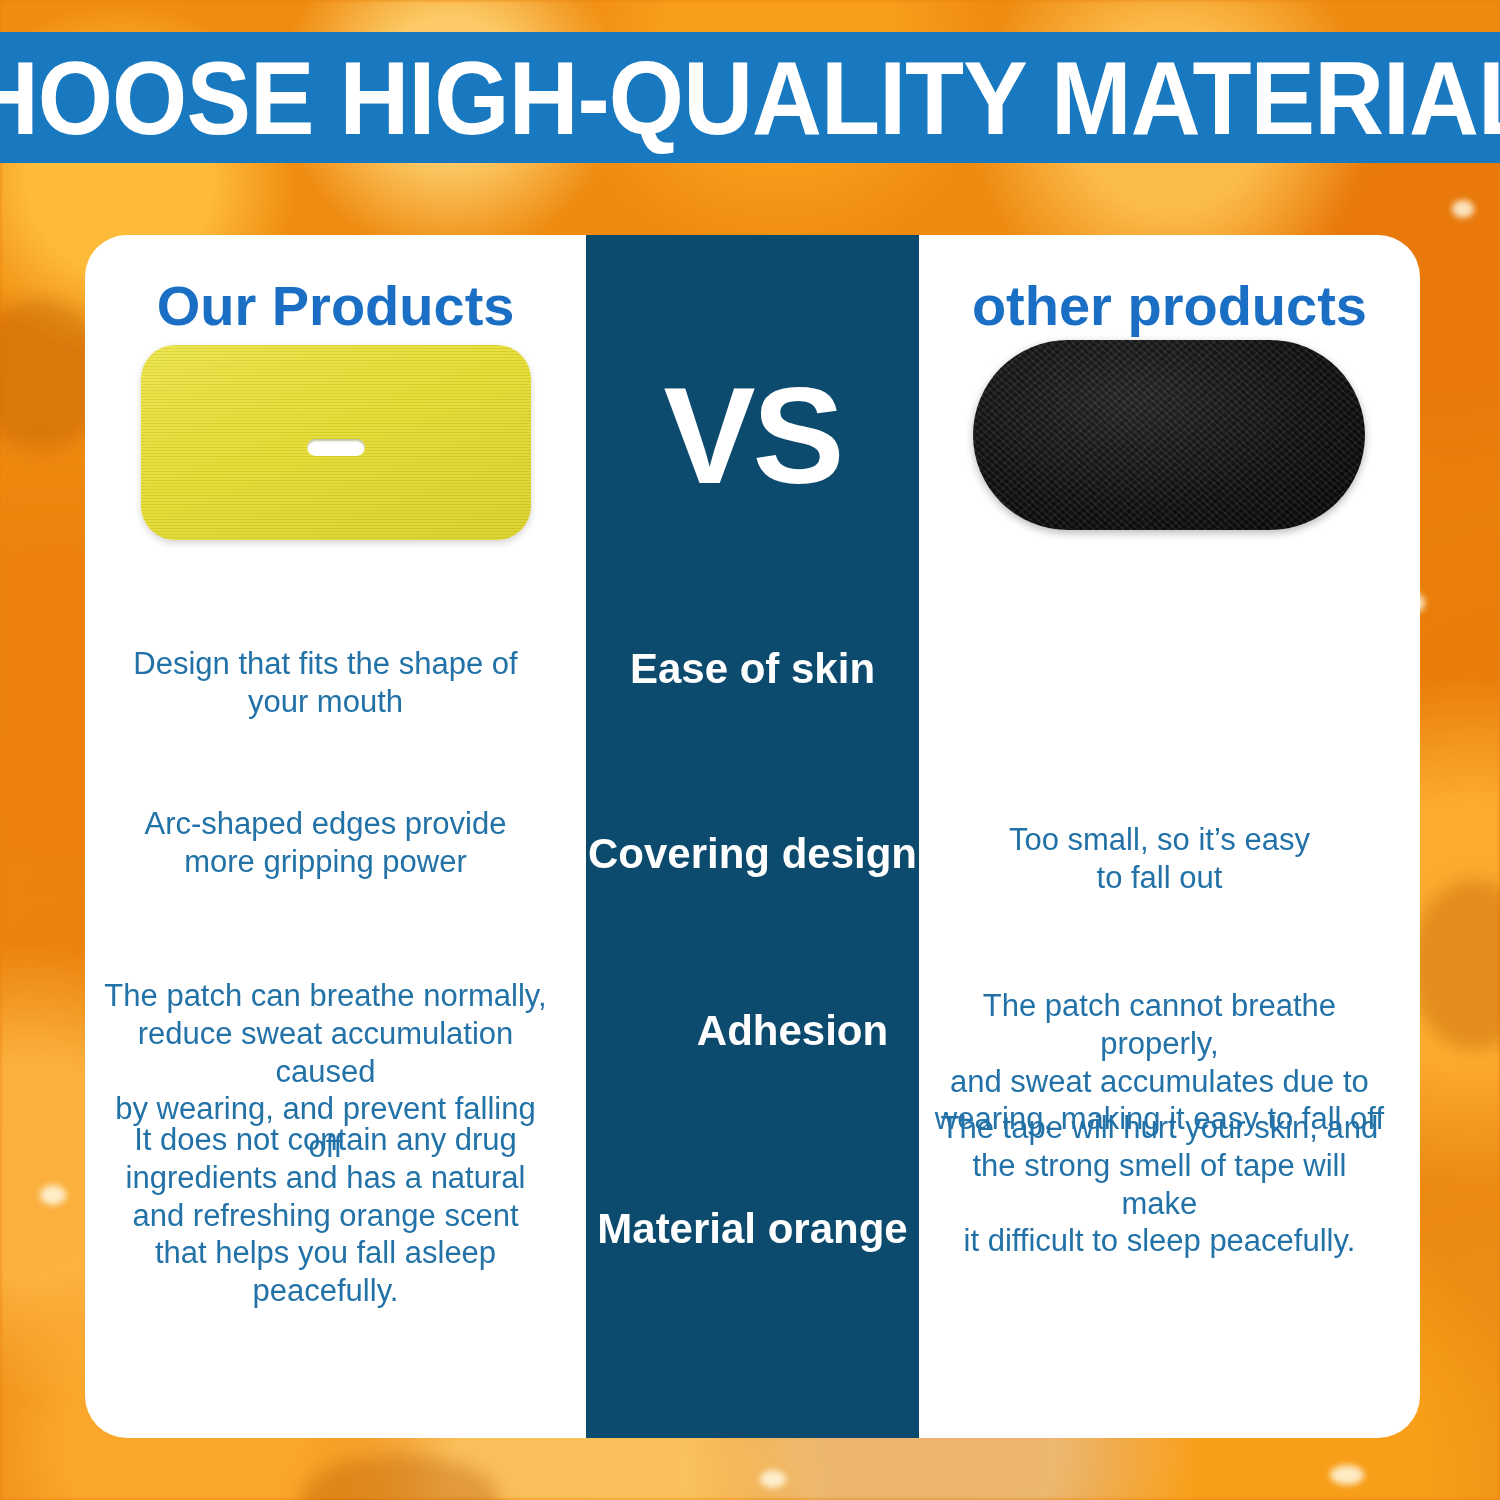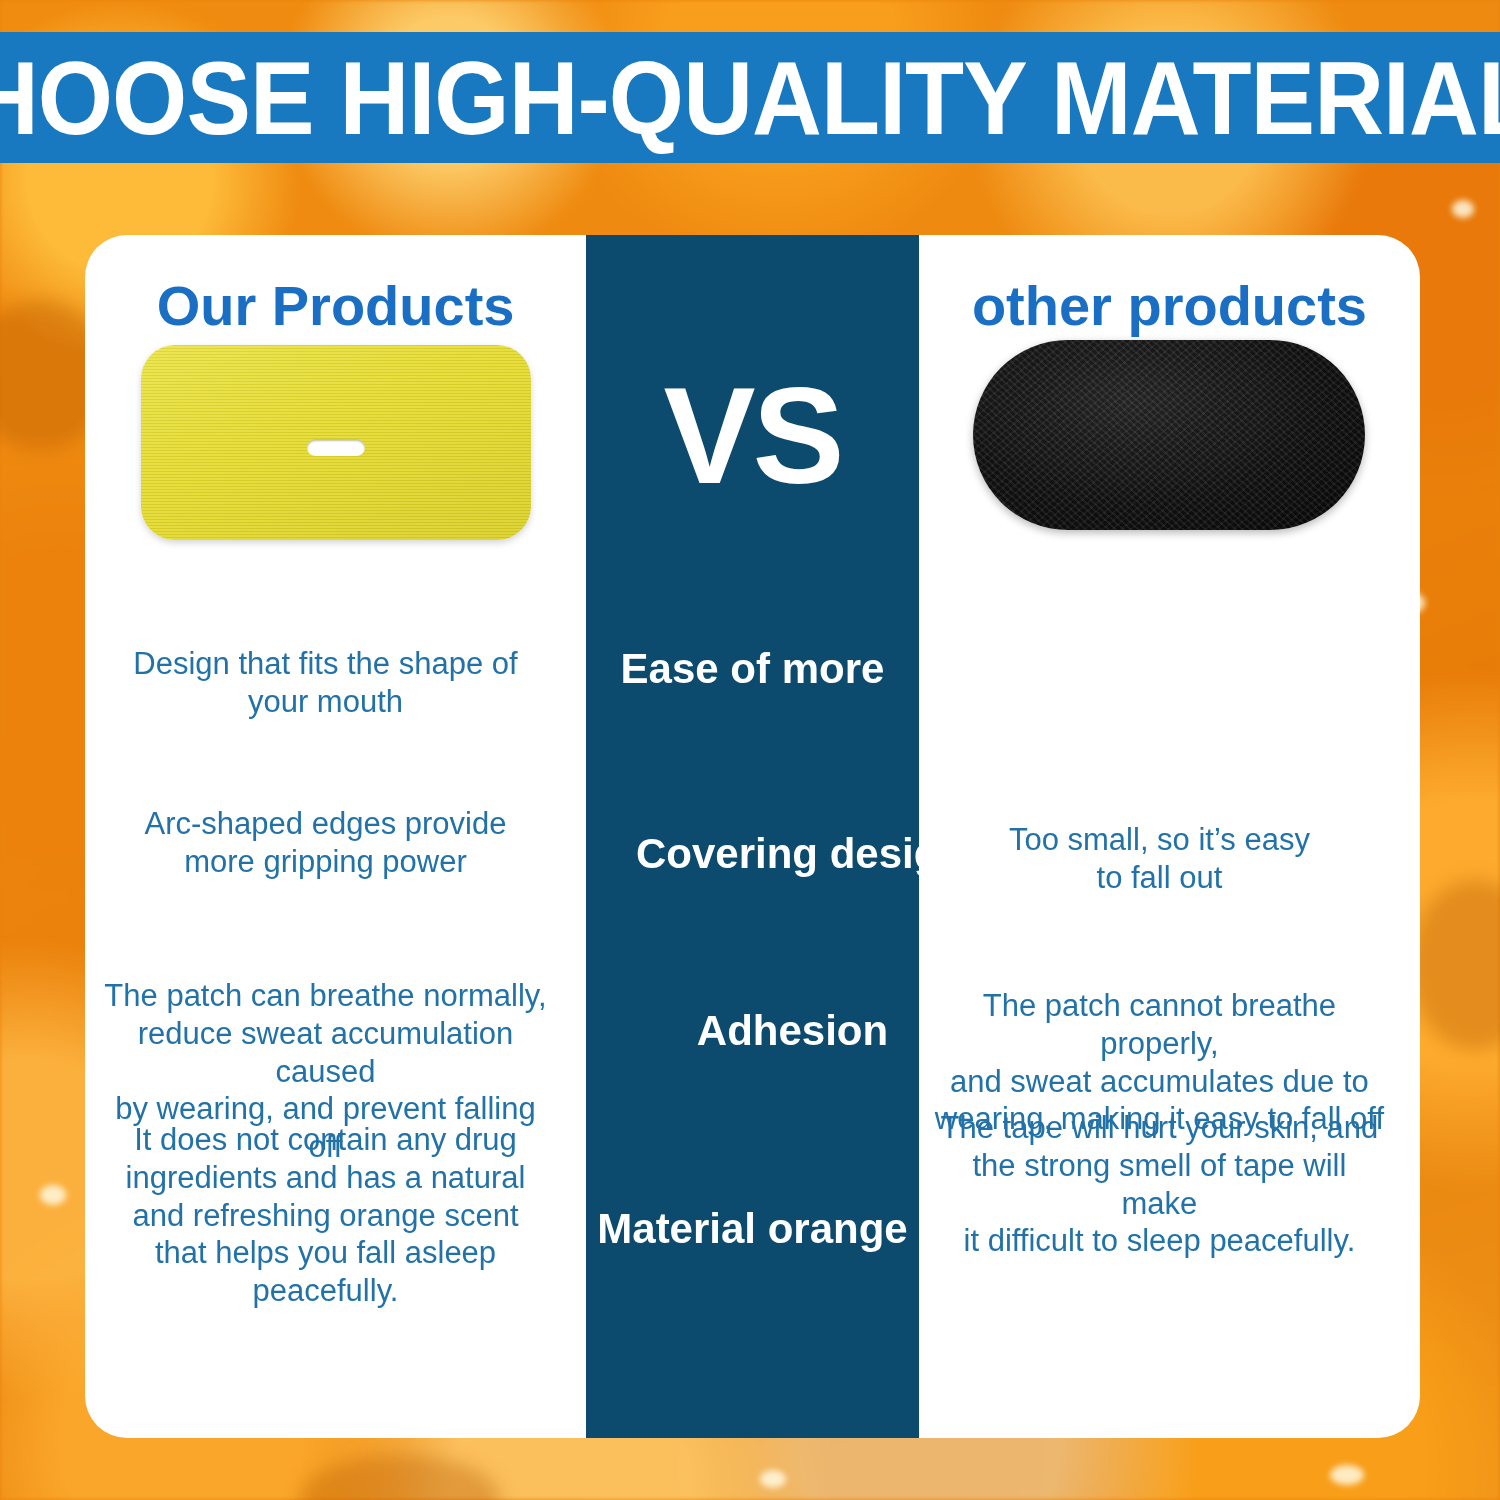--- a/index.html
+++ b/index.html
@@ -267,23 +267,23 @@
       <div class="feature-text left" style="top:886px;">It does not contain any drug
 ingredients and has a natural
 and refreshing orange scent
 that helps you fall asleep
 peacefully.</div>
     </div>
 
     <div class="col-center">
       <div class="vs">VS</div>
 
-      <div class="feature-label" style="top:410px;">Ease of more</div>
-
-      <div class="feature-label" style="top:595px;padding-left:48px;">Covering design</div>
+      <div class="feature-label" style="top:410px;">Ease of skin</div>
+
+      <div class="feature-label" style="top:595px;">Covering design</div>
 
       <div class="feature-label" style="top:772px;margin-left:40px;">Adhesion</div>
 
       <div class="feature-label" style="top:970px;">Material orange</div>
     </div>
 
     <div class="col-right">
       <div class="col-heading right">other products</div>
 
       <div class="swatch-wrap right">

